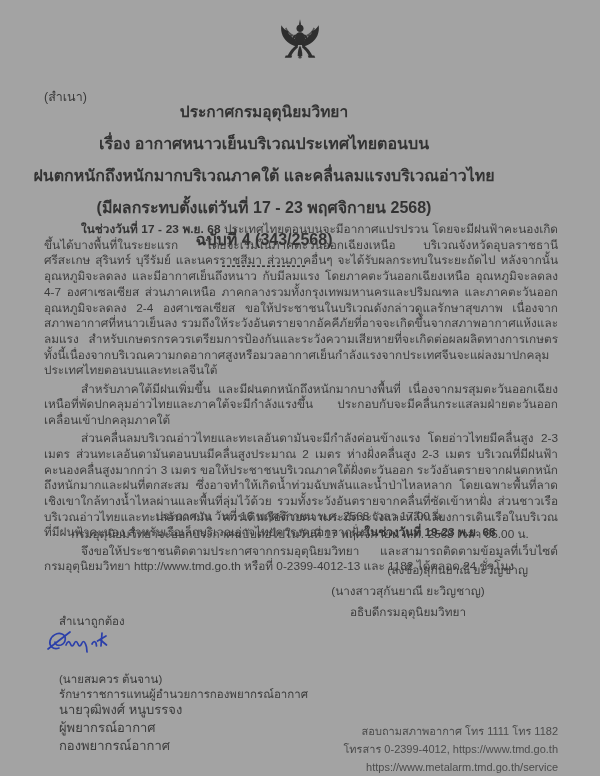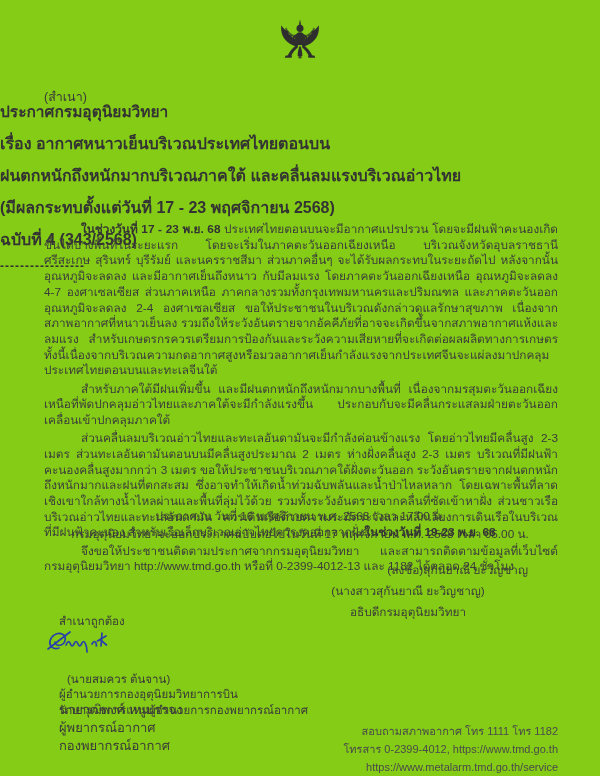--- a/index.html
+++ b/index.html
@@ -1,45 +1,45 @@
 <!DOCTYPE html>
 <html><head>
 <meta charset="utf-8">
 <style>
   html,body{margin:0;padding:0;background:#ffffff;}
   .page{
     position:relative;
     width:600px;height:776px;
-    background:#84cc16;
+    background:#a3a3a3;
     font-family:"Liberation Sans","DejaVu Sans",sans-serif;
     color:#3a3a3a;
     overflow:hidden;
   }
   
   .emblem{position:absolute;left:266px;top:19px;width:68px;height:66px;}
   
   .copy-label{position:absolute;left:44px;top:87px;font-size:12.5px;}
   
-  .title-block{position:absolute;left:0;top:99px;width:528px;text-align:left;font-weight:bold;color:#333;}
+  .title-block{position:absolute;left:0;top:99px;width:528px;text-align:center;font-weight:bold;color:#333;}
   .title-main{font-size:15.5px;margin:0 0 7px 0;}
   .title-sub{font-size:16px;margin:0 0 7px 0;}
   .title-sep{font-size:12px;font-weight:bold;letter-spacing:1px;margin-top:2px;color:#333;}
   
   .doc-body{position:absolute;left:44px;top:222px;width:514px;font-size:11.8px;line-height:15.7px;text-align:justify;color:#3b3b3b;}
   .doc-body p{margin:0 0 2.5px 0;text-indent:37px;}
   .doc-body b{color:#333;}
   
   .issued{position:absolute;left:0;top:507px;width:600px;text-align:center;font-size:11.8px;line-height:18px;}
   
   .sig-block{position:absolute;left:288px;top:560px;width:240px;font-size:11.8px;line-height:21px;text-align:center;}
   .sig-line1{display:flex;justify-content:flex-end;padding-left:12px;}
   
   .cert-block{position:absolute;left:59px;top:614px;font-size:11.5px;line-height:15.5px;}
   .cert-sig{position:absolute;left:-14px;top:14px;width:66px;height:30px;}
-  .cert-name{margin-top:42px;margin-left:8px;}
+  .cert-name{margin-top:42px;}
   .forecaster-block{position:absolute;left:59px;top:701px;font-size:13px;line-height:18.2px;}
   
   .footer-right{position:absolute;right:42px;top:701px;text-align:right;font-size:11px;line-height:18.2px;color:#4a4a4a;margin-top:21px;}
 </style>
 </head>
 <body>
 
 <div class="page">
 
   <div class="emblem">
@@ -116,21 +116,20 @@
           <path d="M14 20 C8 22 4 18 5 13 C6 8 12 4 17 6 C22 8 21 15 16 17 C13 18 10 17 10 14"></path>
           <path d="M3 21 L25 4"></path>
           <path d="M21 17 q2.5 -6 4.5 -1 q1.5 4 3.5 0 q2 -5 4 0 q1.5 4 3.5 0 q2 -5 4 0 l1 3 l0.5 5"></path>
           <path d="M47 16 q2 -4 4 -1 l0.5 3"></path>
           <path d="M57 5 L56 18"></path>
           <path d="M52.5 13 L61 8 M55 11.5 L61.5 17"></path>
         </g>
       </svg>
     </div>
     <div class="cert-name">(นายสมควร ต้นจาน)</div>
-    <div>ผู้อำนวยการกองอุตุนิยมวิทยาการบิน</div>
     <div>รักษาราชการแทนผู้อำนวยการกองพยากรณ์อากาศ</div>
   </div>
 
   <div class="forecaster-block">
     <div>นายวุฒิพงศ์ หนูบรรจง</div>
     <div>ผู้พยากรณ์อากาศ</div>
     <div>กองพยากรณ์อากาศ</div>
   </div>
 
   <div class="footer-right">

